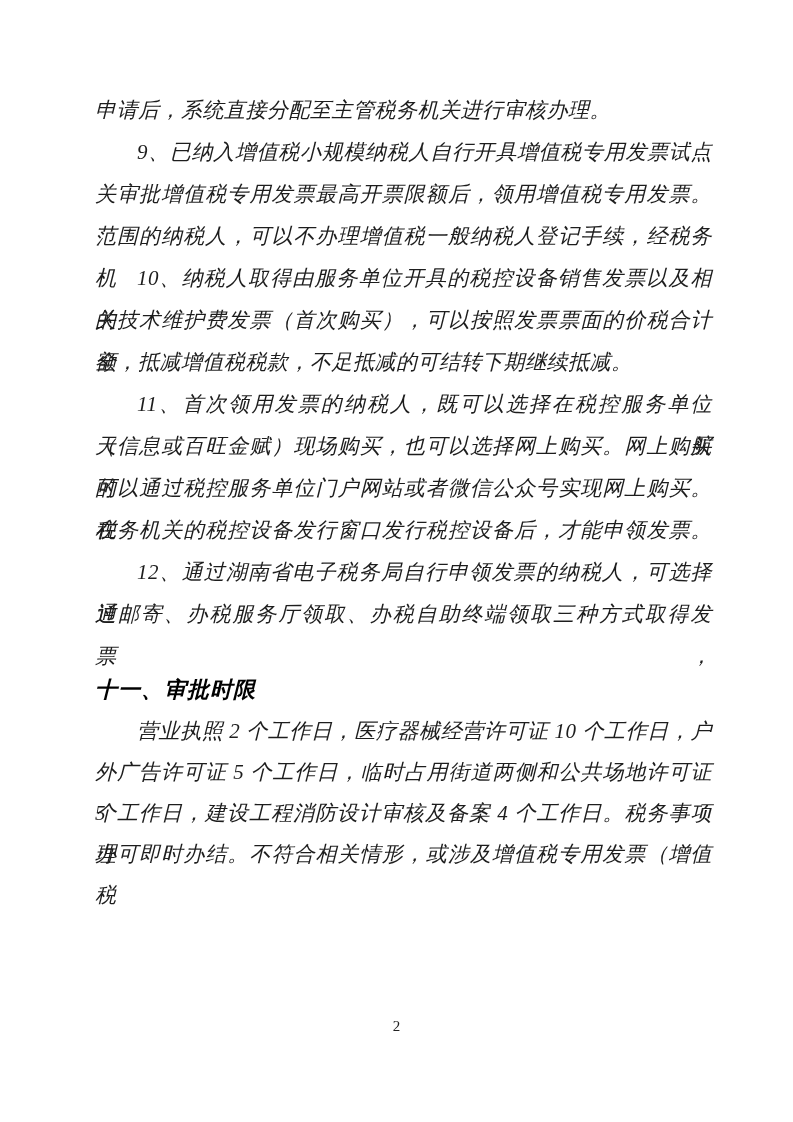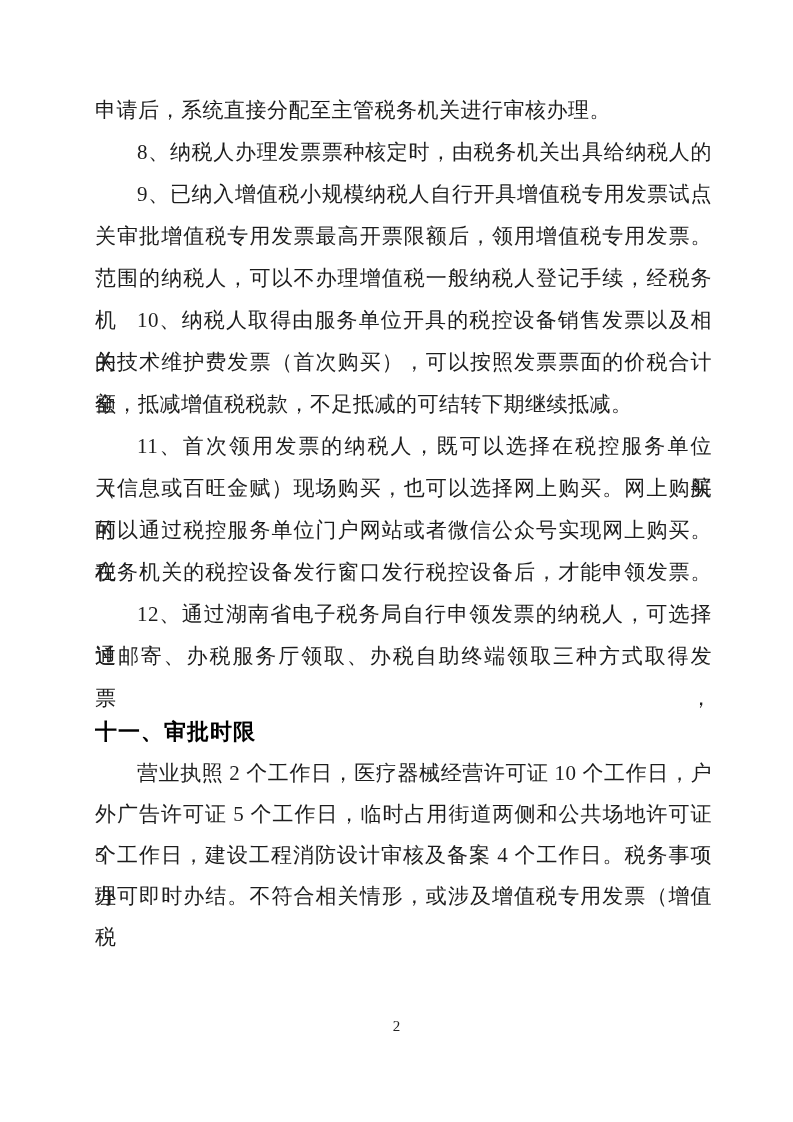--- a/index.html
+++ b/index.html
@@ -13,20 +13,21 @@
     height: 1122px;
     background: #ffffff;
     overflow: hidden;
     color: #1d1d1d;
   }
   .content {
     position: absolute;
     top: 89px;
     left: 95px;
     width: 617px;
+    font-style: italic;
   }
   .para-block { margin: 0; padding: 0; }
   .line {
     height: 42px;
     line-height: 42px;
     font-family: "Liberation Serif", "DejaVu Serif", serif;
     font-size: 21px;
     color: #1d1d1d;
     white-space: nowrap;
     letter-spacing: 0.5px;
@@ -61,21 +62,20 @@
     color: #222222;
   }
 </style>
 </head>
 <body>
 
 <div class="page">
   <div class="content">
       <div class="para-block sec-0">
         <div class="line">申请后，系统直接分配至主管税务机关进行审核办理。</div>
-        <div class="line fill indent">8、纳税人办理发票票种核定时，由税务机关出具给纳税人的</div>
         <div class="line fill indent">9、已纳入增值税小规模纳税人自行开具增值税专用发票试点</div>
         <div class="line fill">关审批增值税专用发票最高开票限额后，领用增值税专用发票。</div>
         <div class="line fill">范围的纳税人，可以不办理增值税一般纳税人登记手续，经税务机</div>
         <div class="line fill indent">10、纳税人取得由服务单位开具的税控设备销售发票以及相关</div>
         <div class="line fill">的技术维护费发票（首次购买），可以按照发票票面的价税合计全</div>
         <div class="line">额，抵减增值税税款，不足抵减的可结转下期继续抵减。</div>
         <div class="line fill indent">11、首次领用发票的纳税人，既可以选择在税控服务单位（航</div>
         <div class="line fill">天信息或百旺金赋）现场购买，也可以选择网上购买。网上购买的</div>
         <div class="line fill">可以通过税控服务单位门户网站或者微信公众号实现网上购买。在</div>
         <div class="line fill">税务机关的税控设备发行窗口发行税控设备后，才能申领发票。</div>

